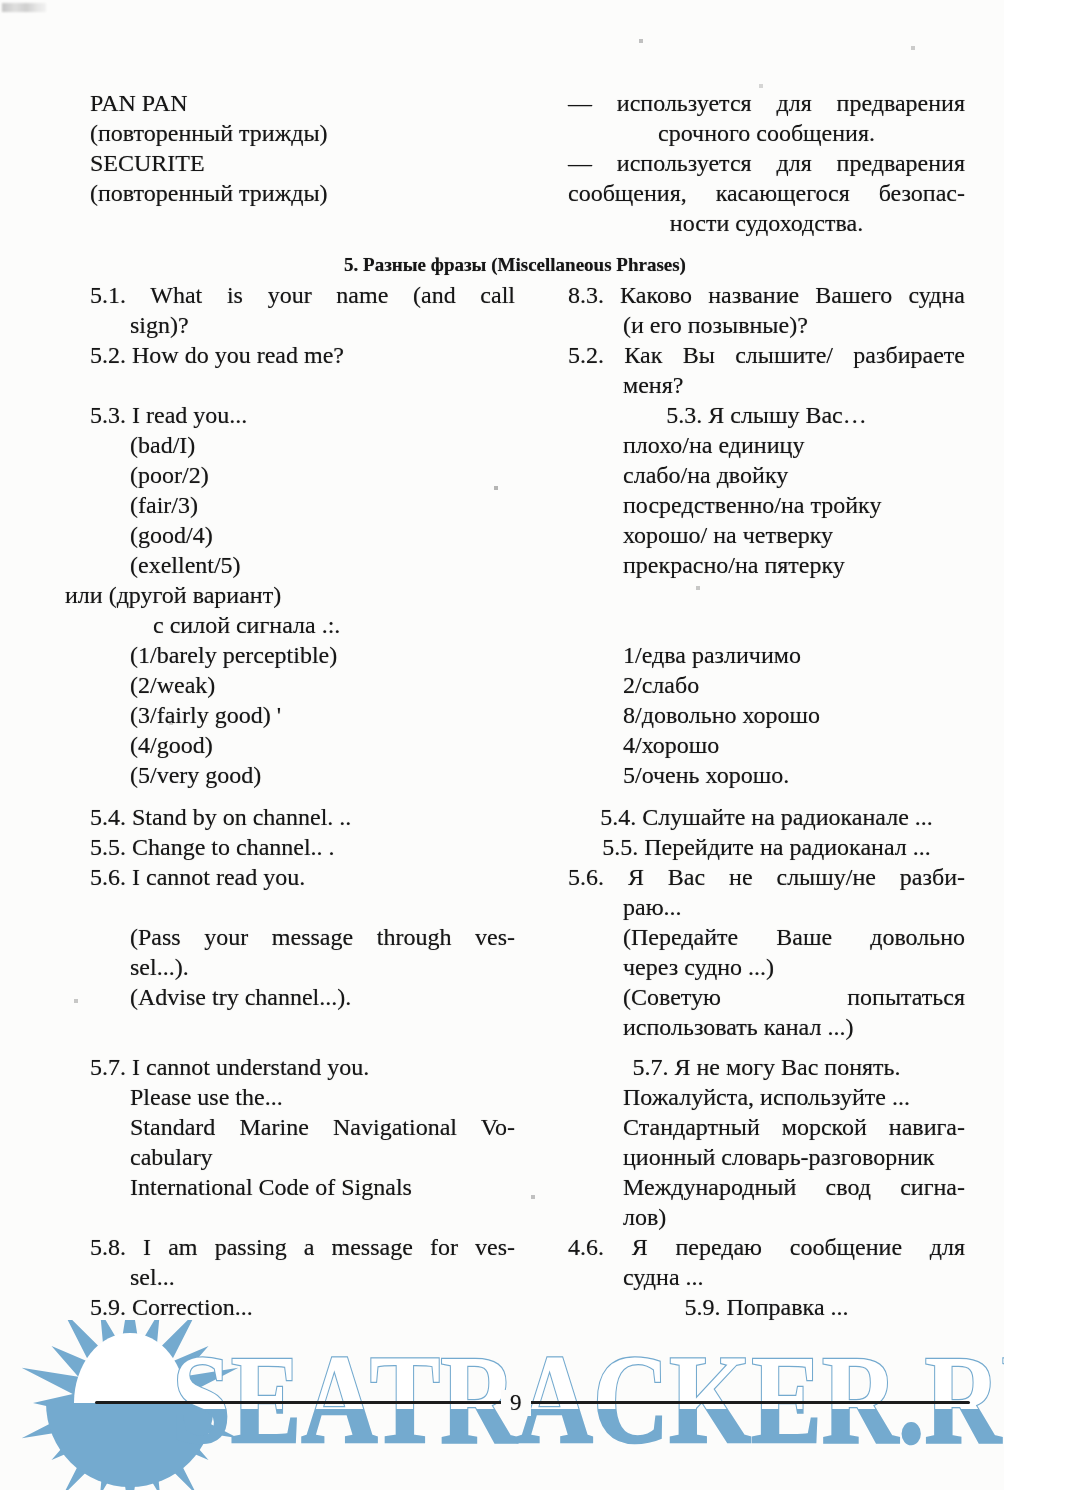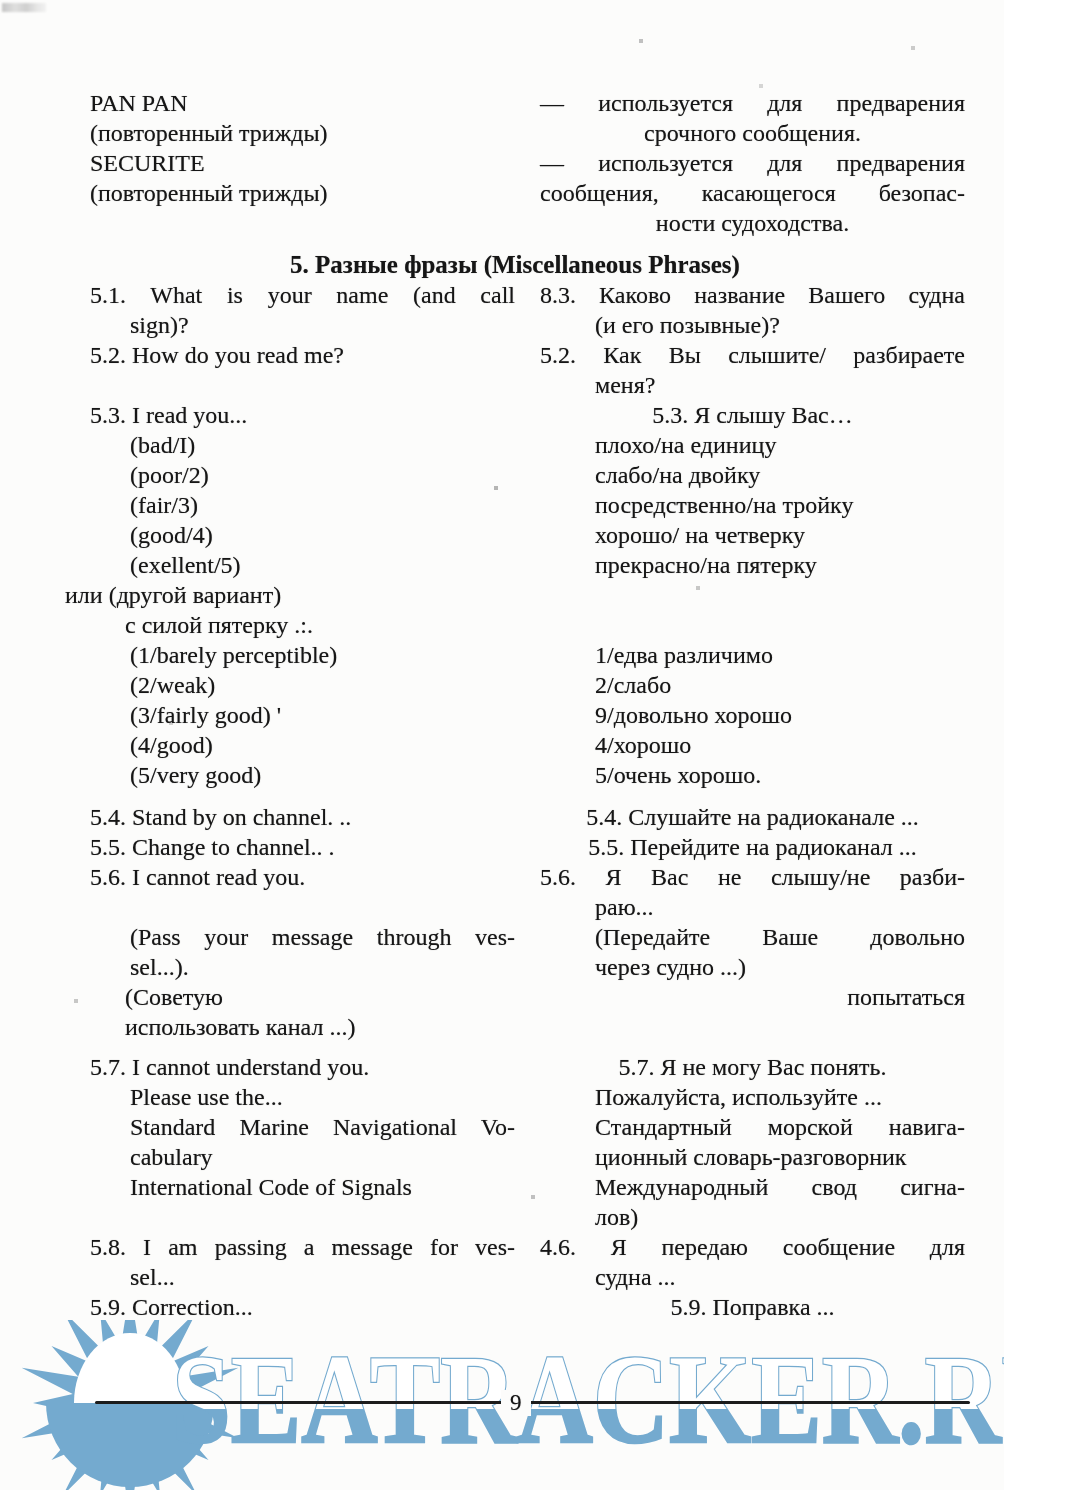--- a/index.html
+++ b/index.html
@@ -23,34 +23,34 @@
       697px 587px 0 1px rgba(120,120,120,.4),
       1036px 957px 0 2px rgba(70,70,70,.6),
       532px 1196px 0 1px rgba(120,120,120,.45),
       170px 722px 0 1px rgba(130,130,130,.35),
       75px 1000px 0 1px rgba(120,120,120,.4),
       930px 300px 0 1px rgba(150,150,150,.3);
   }
   .content { position:absolute; top:88px; left:65px; width:900px; z-index:0; }
   .row { display:flex; }
   .col-l { width:450px; flex:none; margin-right:20px; }
-  .col-r { flex:1; min-width:0; }
+  .col-r { flex:1; min-width:0;margin-left:28px; }
   .line {
     font-size:24px; line-height:30px; min-height:30px;
     text-shadow:0 0 0.8px rgba(30,30,30,.55);
     white-space:normal;
   }
   .col-l .i0 { padding-left:25px; }
   .col-l .i1 { padding-left:65px; }
   .col-l .i2 { padding-left:0; }
   .col-r .i0 { padding-left:5px;text-align:center; }
   .col-r .i1 { padding-left:60px; }
   .j { text-align:justify; text-align-last:justify; }
   .header-row {
-    text-align:center; font-weight:bold; font-size:25px;
+    text-align:center; font-weight:bold; font-size:19px;
     line-height:30px; margin-top:12px;
     text-shadow:0 0 0.8px rgba(30,30,30,.55);
   }
   .gap-row { width:100%; }
   .footer-wm { position:absolute; left:0; top:1320px; width:1080px; height:170px; z-index:1; }
   .footer-line {
     position:absolute; left:95px; top:1401px; width:875px; height:3px;
     background:#1c1c1c; z-index:2; border-radius:2px;
   }
   .page-number {
@@ -158,21 +158,21 @@
         </div>
       </div>
       <div class="row">
         <div class="col-l">
           <div class="line i2">или (другой вариант)</div>
         </div>
         <div class="col-r"></div>
       </div>
       <div class="row">
         <div class="col-r">
-          <div class="line i1">с силой пятерку .:.</div>
+          <div class="line i1">с силой сигнала .:.</div>
         </div>
       </div>
       <div class="row">
         <div class="col-l">
           <div class="line i1">(1/barely perceptible)</div>
         </div>
         <div class="col-r">
           <div class="line i1">1/едва различимо</div>
         </div>
       </div>
@@ -182,21 +182,21 @@
         </div>
         <div class="col-r">
           <div class="line i1">2/слабо</div>
         </div>
       </div>
       <div class="row">
         <div class="col-l">
           <div class="line i1">(3/fairly good)   '</div>
         </div>
         <div class="col-r">
-          <div class="line i1">9/довольно хорошо</div>
+          <div class="line i1">8/довольно хорошо</div>
         </div>
       </div>
       <div class="row">
         <div class="col-l">
           <div class="line i1">(4/good)</div>
         </div>
         <div class="col-r">
           <div class="line i1">4/хорошо</div>
         </div>
       </div>
@@ -238,20 +238,23 @@
         <div class="col-l">
           <div class="line i1 j">(Pass your message through ves-</div>
           <div class="line i1">sel...).</div>
         </div>
         <div class="col-r">
           <div class="line i1 j">(Передайте Ваше довольно</div>
           <div class="line i1">через судно ...)</div>
         </div>
       </div>
       <div class="row">
+        <div class="col-l">
+          <div class="line i1">(Advise try channel...).</div>
+        </div>
         <div class="col-r">
           <div class="line i1 j">(Советую попытаться</div>
           <div class="line i1">использовать канал ...)</div>
         </div>
       </div>
       <div class="gap-row" style="height: 10px;"></div>
       <div class="row">
         <div class="col-l">
           <div class="line i0">5.7. I cannot understand you.</div>
           <div class="line i1">Please use the...</div>

